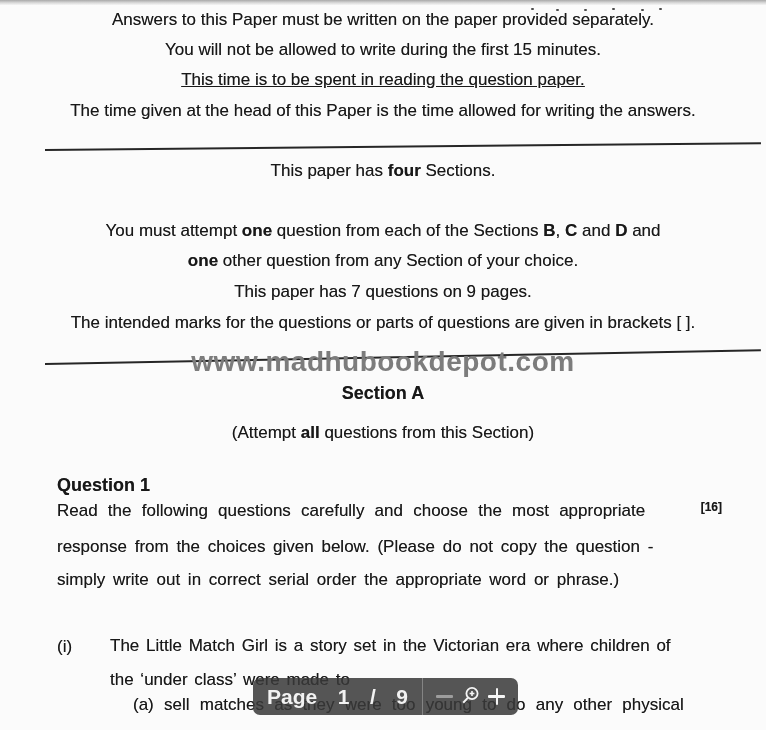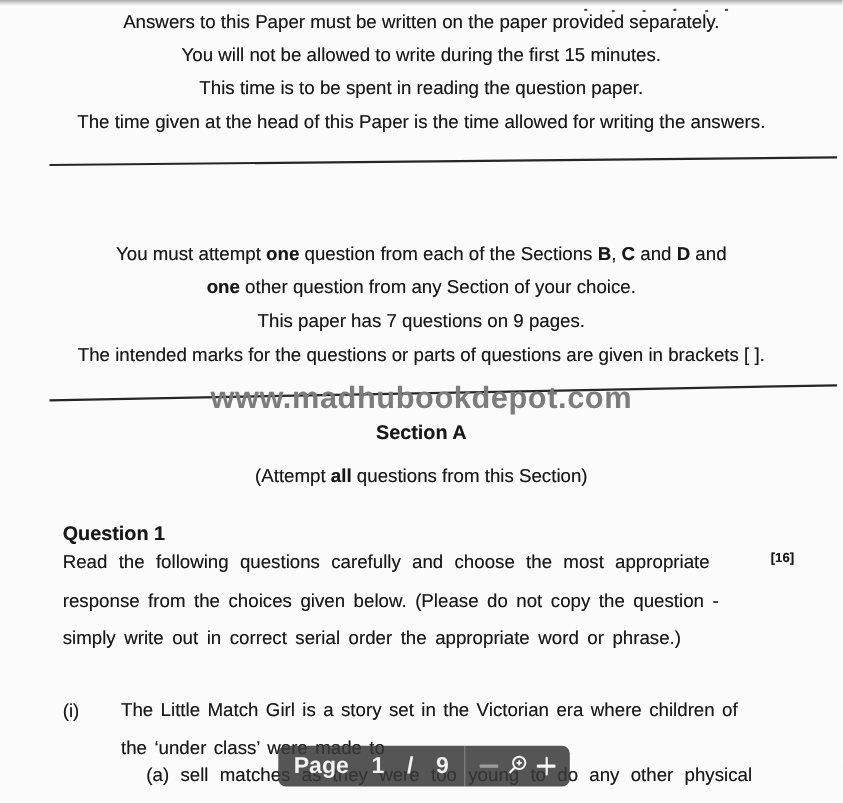--- a/index.html
+++ b/index.html
@@ -80,25 +80,26 @@
   <div class="abs top-edge"></div>
   <div class="abs speck" style="left:531px; top:8px;"></div>
   <div class="abs speck" style="left:556px; top:9px;"></div>
   <div class="abs speck" style="left:584px; top:9px;"></div>
   <div class="abs speck" style="left:612px; top:8px;"></div>
   <div class="abs speck" style="left:641px; top:9px;"></div>
   <div class="abs speck" style="left:659px; top:8px;"></div>
 
   <div class="abs center line txt" style="top:10px;">Answers to this Paper must be written on the paper provided separately.</div>
   <div class="abs center line txt" style="top:40px;">You will not be allowed to write during the first 15 minutes.</div>
-  <div class="abs center line txt" style="top:70px;">This time is to be spent in reading the question paper.</div>
+  <div class="abs center line txt" style="top:70px;text-decoration:underline;">This time is to be spent in reading the question paper.</div>
   <div class="abs center line txt" style="top:101px;">The time given at the head of this Paper is the time allowed for writing the answers.</div>
 
   <div class="abs rule" style="left:45px; top:149px; width:716px; transform:rotate(-0.55deg);"></div>
 
+  <div class="abs center line txt" style="top:161px;"><span>This paper has </span><b>four</b><span> Sections.</span></div>
   <div class="abs center line txt" style="top:221px;"><span>You must attempt </span><b>one</b><span> question from each of the Sections </span><b>B</b><span>, </span><b>C</b><span> and </span><b>D</b><span> and</span></div>
   <div class="abs center line txt" style="top:251px;"><b>one</b><span> other question from any Section of your choice.</span></div>
   <div class="abs center line txt" style="top:282px;"><span>This paper has 7 questions on 9 pages.</span></div>
   <div class="abs center line txt" style="top:313px;"><span>The intended marks for the questions or parts of questions are given in brackets [ ].</span></div>
 
   <div class="abs rule" style="left:45px; top:363px; width:716px; transform:rotate(-1.1deg);"></div>
   <div class="abs center watermark" style="top:346px;">www.madhubookdepot.com</div>
 
   <div class="abs center heading txt" style="top:383px;">Section A</div>
   <div class="abs center line txt" style="top:423px;"><span>(Attempt </span><b>all</b><span> questions from this Section)</span></div>

